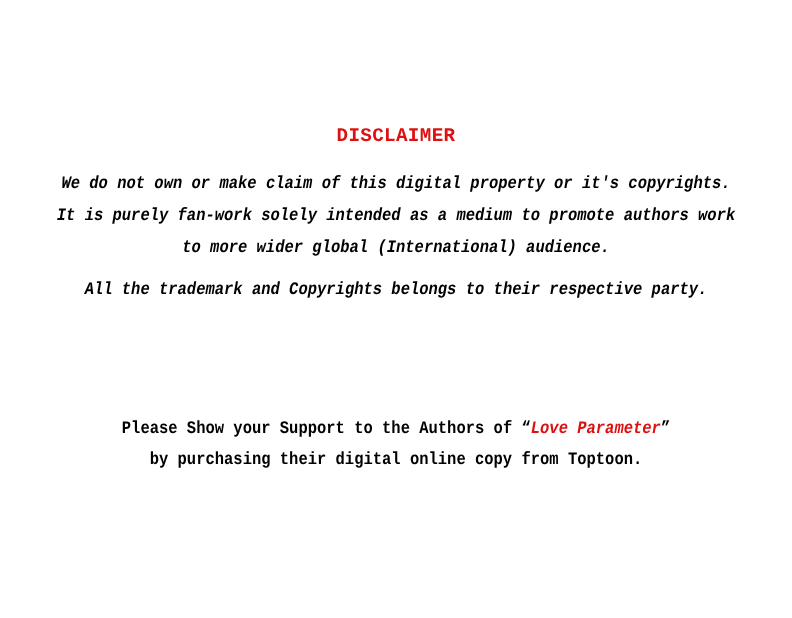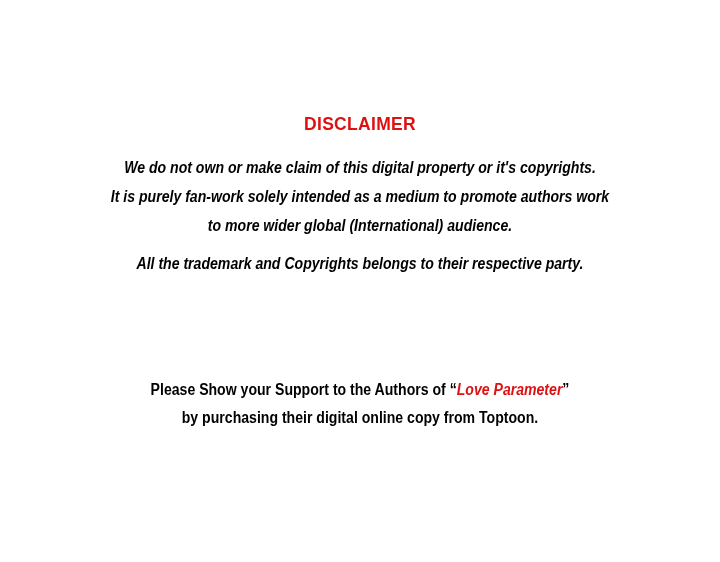--- a/index.html
+++ b/index.html
@@ -8,21 +8,21 @@
     height: 562px;
     background: #ffffff;
     overflow: hidden;
   }
   .page {
     width: 720px;
     height: 562px;
     box-sizing: border-box;
     padding-top: 114px;
     text-align: center;
-    font-family: Liberation Sans, sans-serif;
+    font-family: Liberation Mono, monospace;
     color: #000000;
   }
   .title {
     margin: 0;
     font-size: 17.5px;
     line-height: 21px;
     font-weight: 700;
     letter-spacing: 0.3px;
     color: var(--accent, #dd1111);
   }

